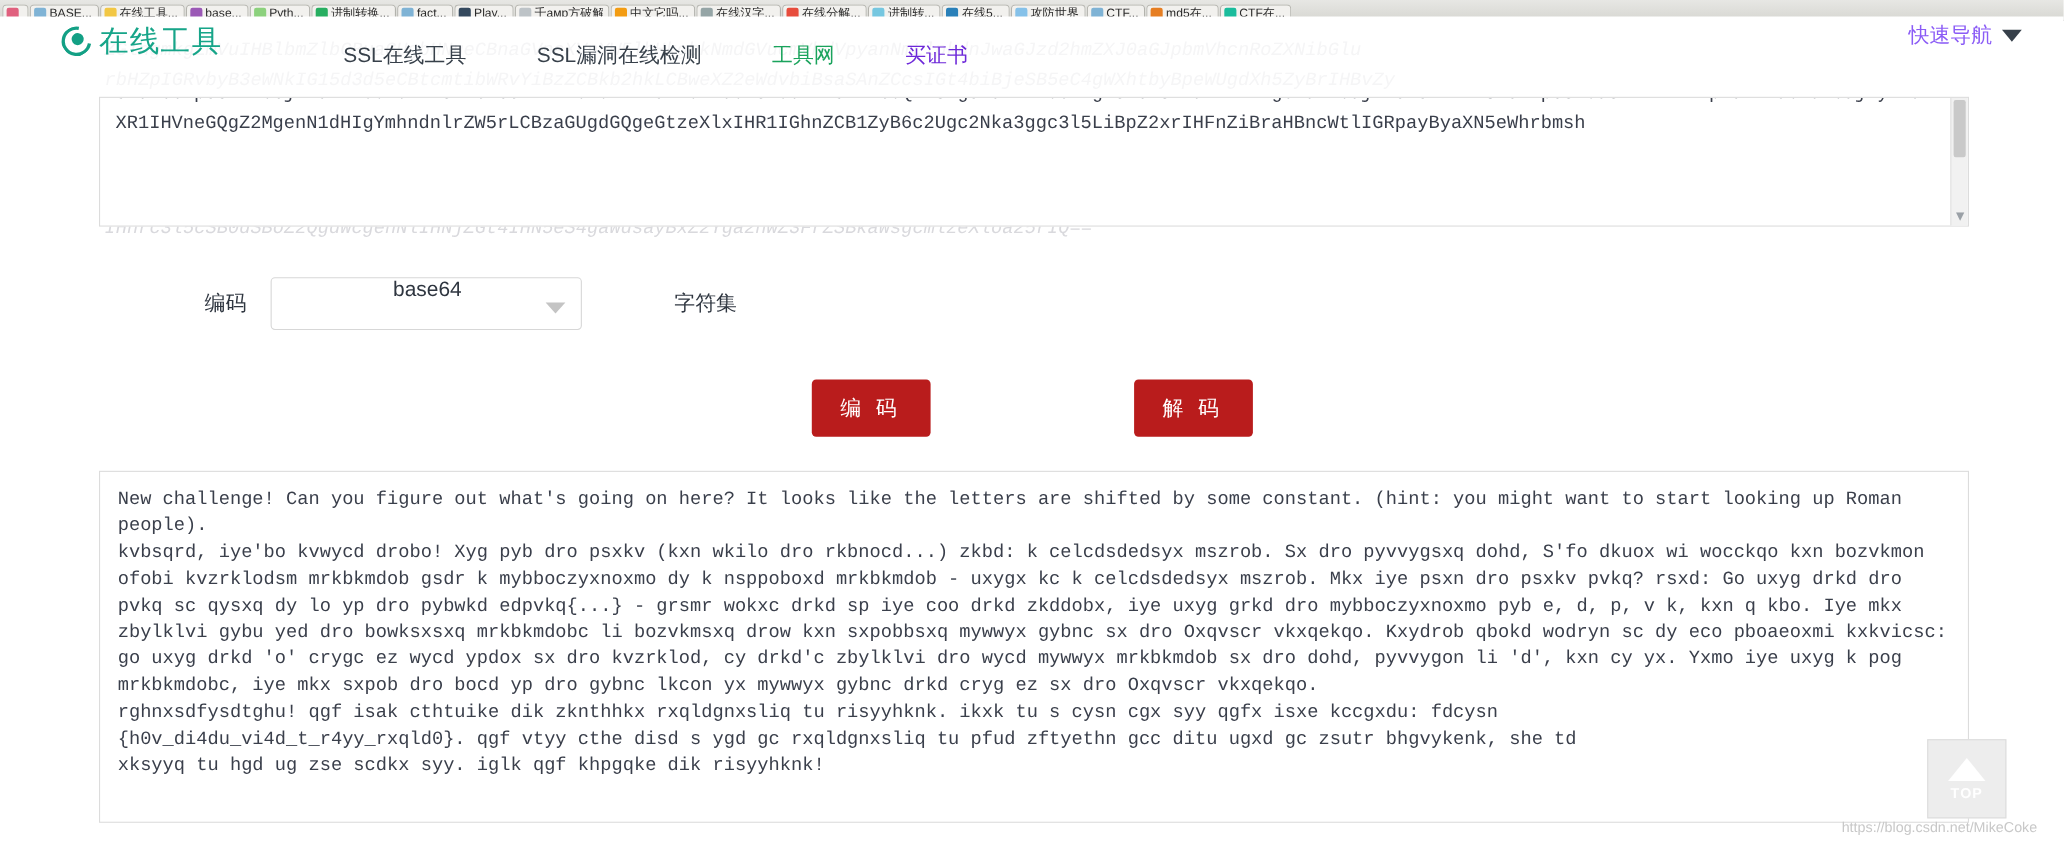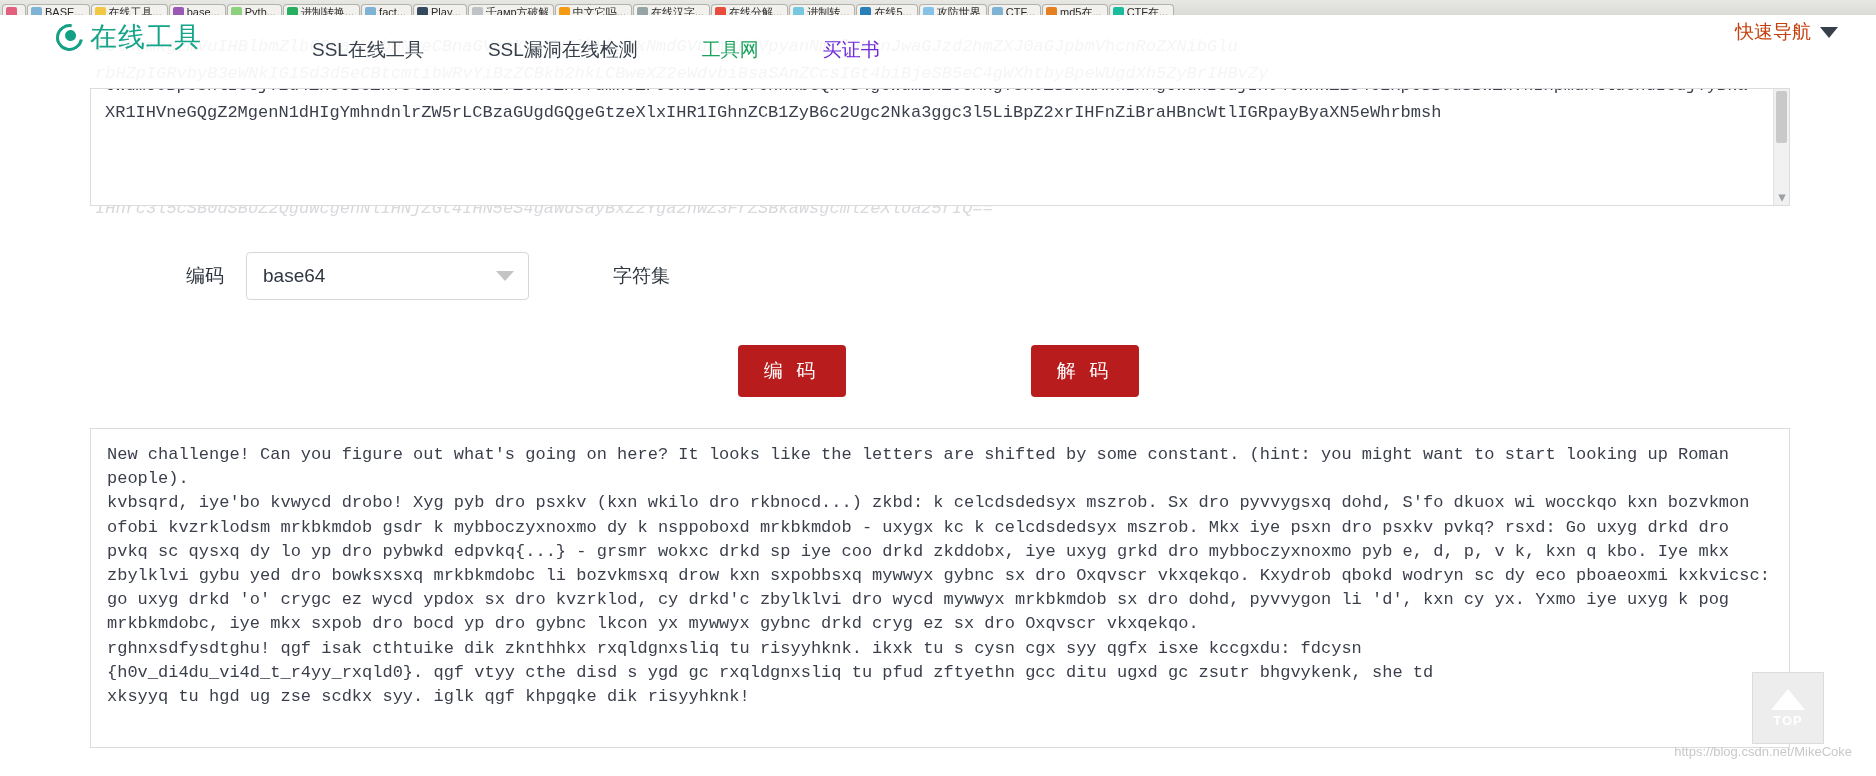--- a/index.html
+++ b/index.html
@@ -126,21 +126,21 @@
   }
   .nav-link.green { color: #1aa35c; }
   .nav-link.orange { color: #6d28d9; }
   #nav-right {
     margin-left: auto;
     margin-right: 38px;
     display: flex;
     align-items: center;
     gap: 9px;
     font-size: 19px;
-    color: #c2410c;
+    color: #8b5cf6;
     cursor: pointer;
   }
   .caret-down {
     width: 0; height: 0;
     border-left: 9px solid transparent;
     border-right: 9px solid transparent;
     border-top: 11px solid #37404a;
   }
 
   
@@ -217,20 +217,21 @@
   .select-box {
     height: 48px;
     border: 1px solid #d7d7d7;
     border-radius: 4px;
     background: #ffffff;
     display: flex;
     align-items: center;
     padding: 0 14px 0 16px;
     cursor: pointer;
     position: relative;
+    flex-direction: column;
   }
   #select-encoding { width: 283px; }
   #select-charset  { width: 283px; }
   .select-value {
     font-size: 19px;
     color: #2f3640;
     white-space: nowrap;
     overflow: hidden;
   }
   .select-caret {

